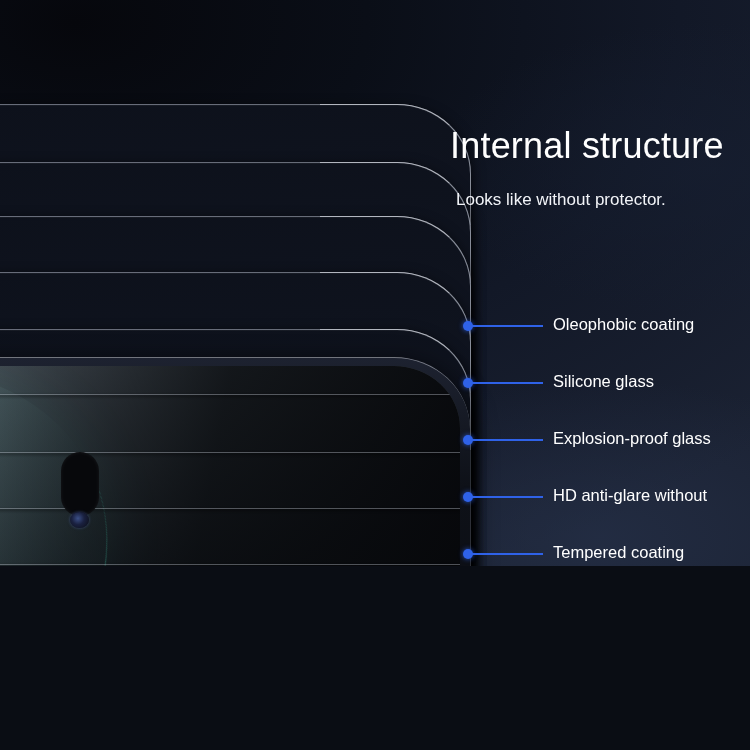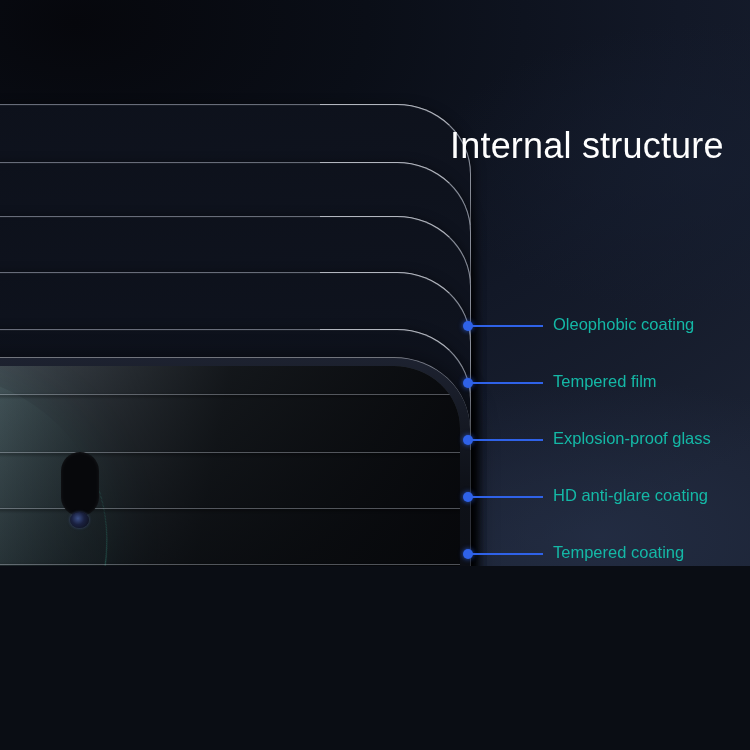--- a/index.html
+++ b/index.html
@@ -195,21 +195,21 @@
     position: absolute;
     left: 471px; top: -1px;
     width: 72px; height: 1.8px;
     background: #2f62e8;
   }
   .callout .lbl {
     position: absolute;
     left: 553px; top: -11px;
     font-size: 16.5px;
     font-weight: 400;
-    color: #14b8a6;
+    color: #ffffff;
     white-space: nowrap;
   }
 </style>
 </head>
 <body>
 
 <div id="stage">
 
   <div class="bg-base"></div>
   <div class="bg-glow"></div>
@@ -240,41 +240,42 @@
       <div class="lens"></div>
     </div>
 
     <div class="rail">
       <div class="rail-hi"></div>
 
     </div>
   </div>
 
   <div class="title">Internal structure</div>
+  <div class="subtitle">Looks like without protector.</div>
 
   <div id="callouts">
       <div class="callout" style="top: 326px;">
         <span class="dot"></span>
         <span class="line"></span>
         <span class="lbl">Oleophobic coating</span>
       </div>
       <div class="callout" style="top: 383px;">
         <span class="dot"></span>
         <span class="line"></span>
-        <span class="lbl">Tempered film</span>
+        <span class="lbl">Silicone glass</span>
       </div>
       <div class="callout" style="top: 440px;">
         <span class="dot"></span>
         <span class="line"></span>
         <span class="lbl">Explosion-proof glass</span>
       </div>
       <div class="callout" style="top: 497px;">
         <span class="dot"></span>
         <span class="line"></span>
-        <span class="lbl">HD anti-glare coating</span>
+        <span class="lbl">HD anti-glare without</span>
       </div>
       <div class="callout" style="top: 554px;">
         <span class="dot"></span>
         <span class="line"></span>
         <span class="lbl">Tempered coating</span>
       </div>
     </div>
 
 </div>
 

